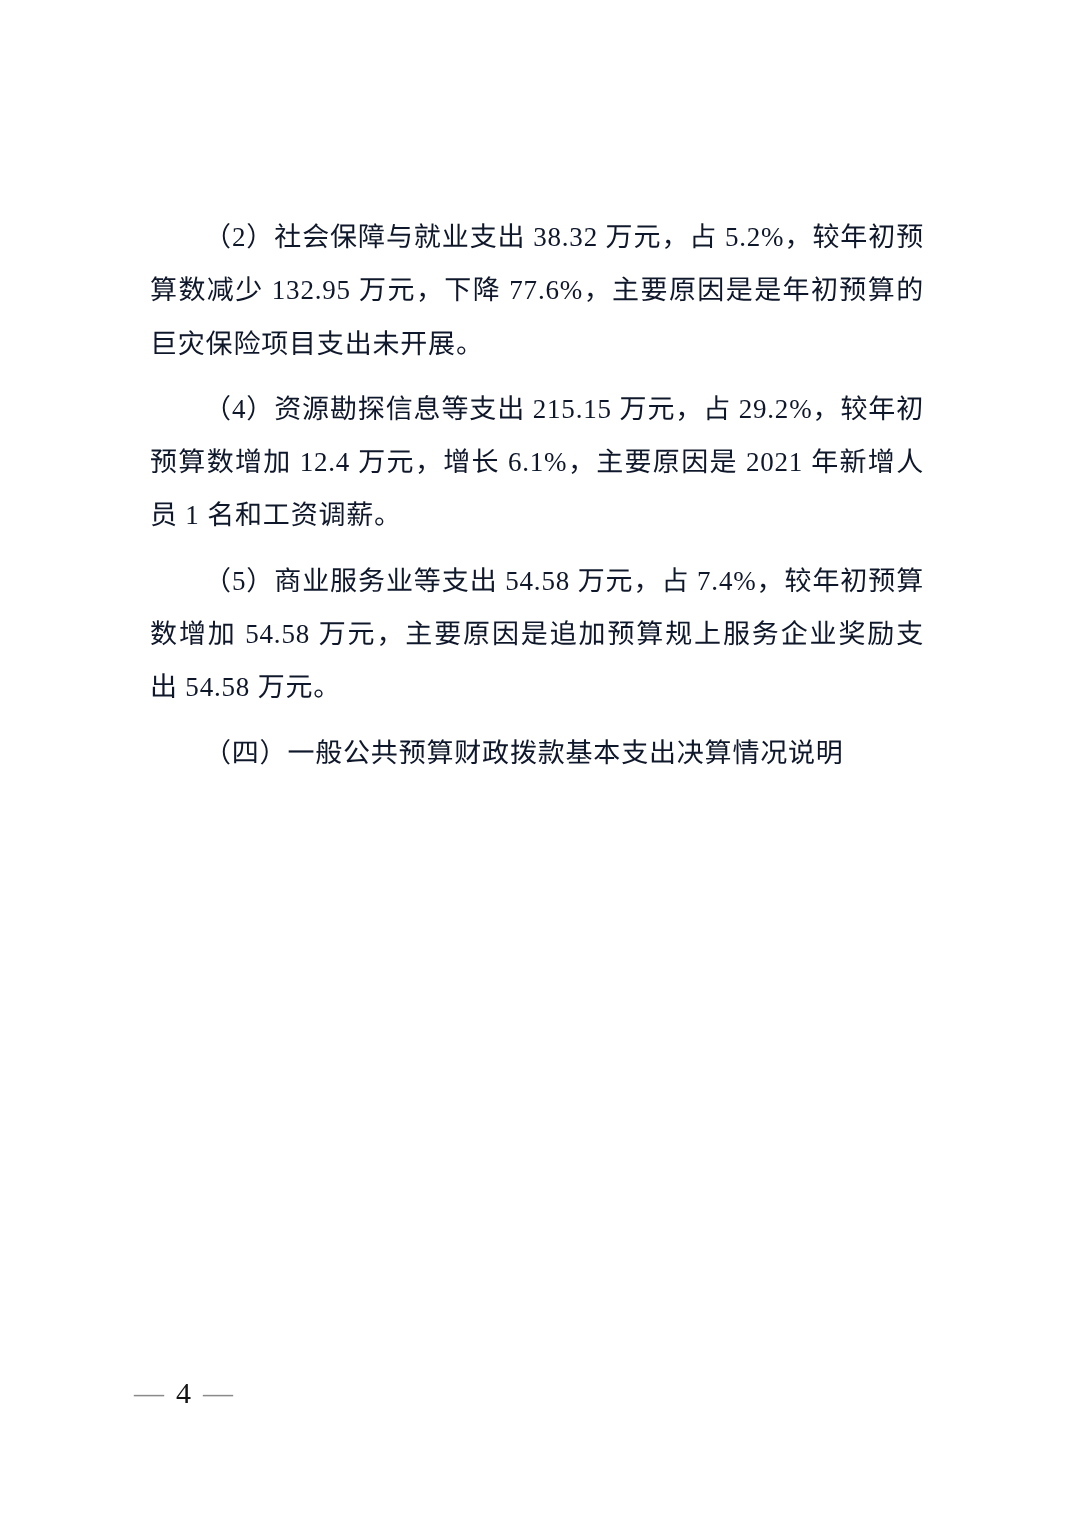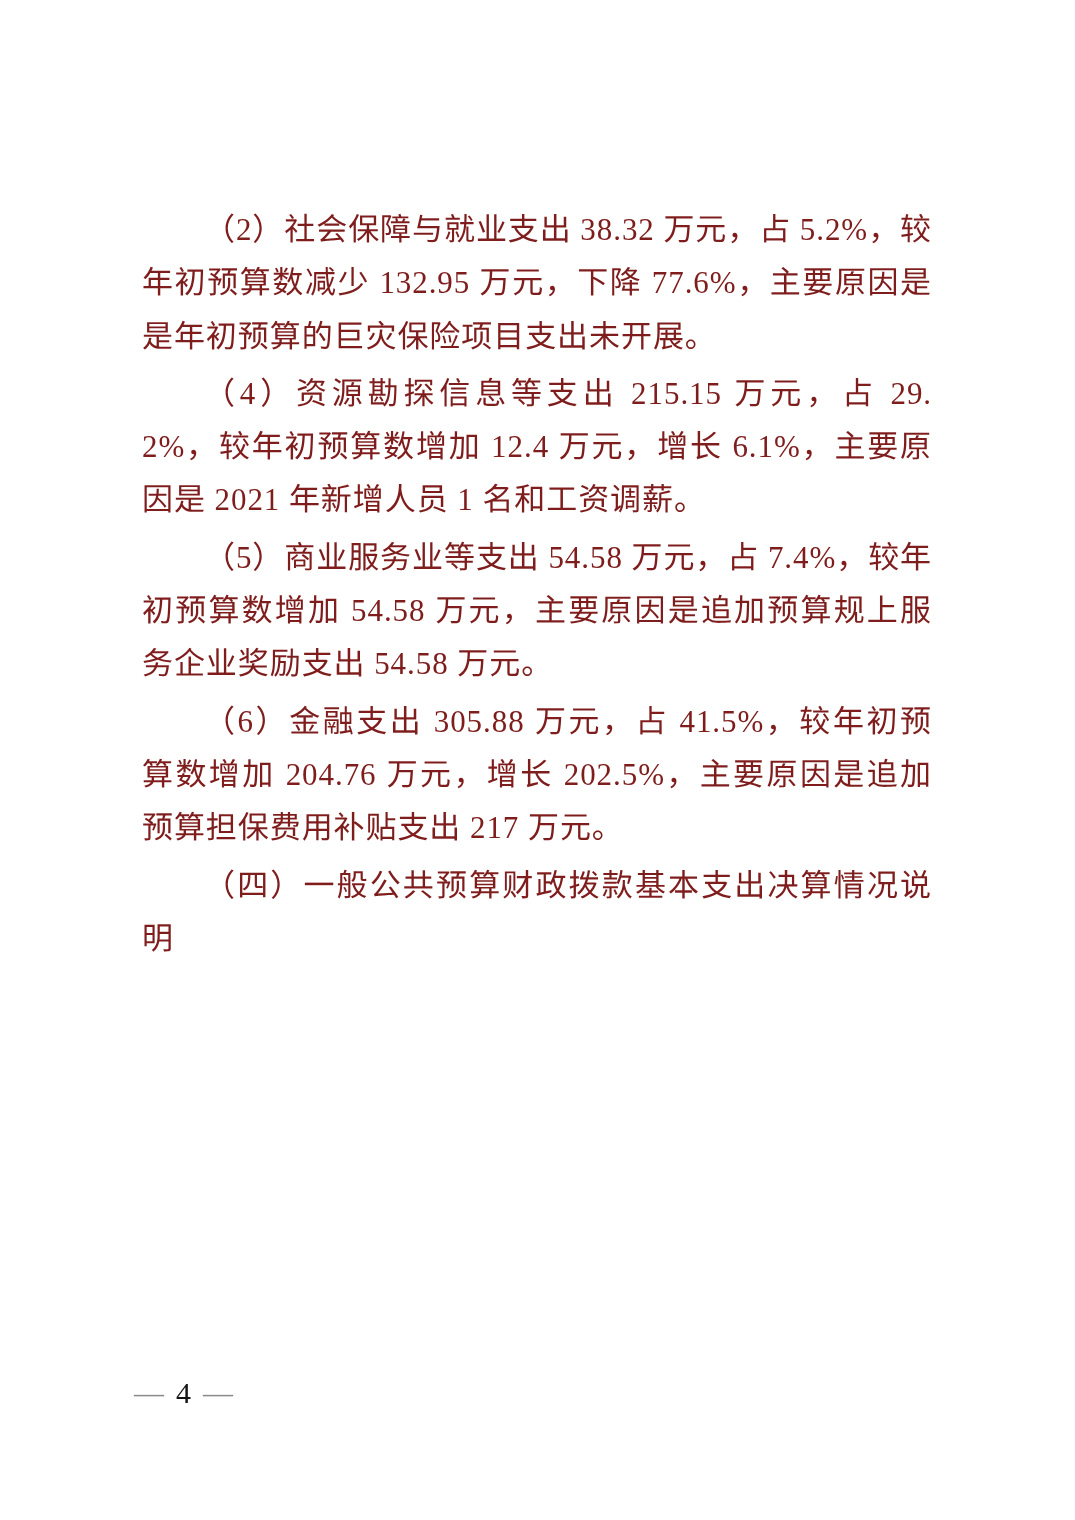--- a/index.html
+++ b/index.html
@@ -16,24 +16,24 @@
     overflow: hidden;
     font-family: "Liberation Serif", "DejaVu Serif", serif;
   }
   .content {
     position: absolute;
     left: 138px;
     top: 199px;
     width: 798px;
   }
   .para {
-    margin: 4px;
-    font-size: 31px;
+    margin: 12px;
+    font-size: 27px;
     line-height: 53.3px;
-    color: #7f1d1d;
+    color: #0f172a;
     text-align: justify;
     text-justify: inter-ideograph;
     text-indent: 2em;
     letter-spacing: 0.03em;
     word-break: break-all;
   }
   .para.heading {
     font-weight: 400;
   }
   .footer {
@@ -54,20 +54,19 @@
   }
 </style>
 </head>
 <body>
 
 <div class="page">
   <main class="content">
     <p class="para">（2）社会保障与就业支出 38.32 万元，占 5.2%，较年初预算数减少 132.95 万元，下降 77.6%，主要原因是是年初预算的巨灾保险项目支出未开展。</p>
     <p class="para">（4）资源勘探信息等支出 215.15 万元，占 29.2%，较年初预算数增加 12.4 万元，增长 6.1%，主要原因是 2021 年新增人员 1 名和工资调薪。</p>
     <p class="para">（5）商业服务业等支出 54.58 万元，占 7.4%，较年初预算数增加 54.58 万元，主要原因是追加预算规上服务企业奖励支出 54.58 万元。</p>
-    <p class="para">（6）金融支出 305.88 万元，占 41.5%，较年初预算数增加 204.76 万元，增长 202.5%，主要原因是追加预算担保费用补贴支出 217 万元。</p>
     <p class="para heading">（四）一般公共预算财政拨款基本支出决算情况说明</p>
   </main>
 
   <footer class="footer">
     <span class="dash">—</span><span class="num">4</span><span class="dash">—</span>
   </footer>
 </div>
 
 </body></html>

